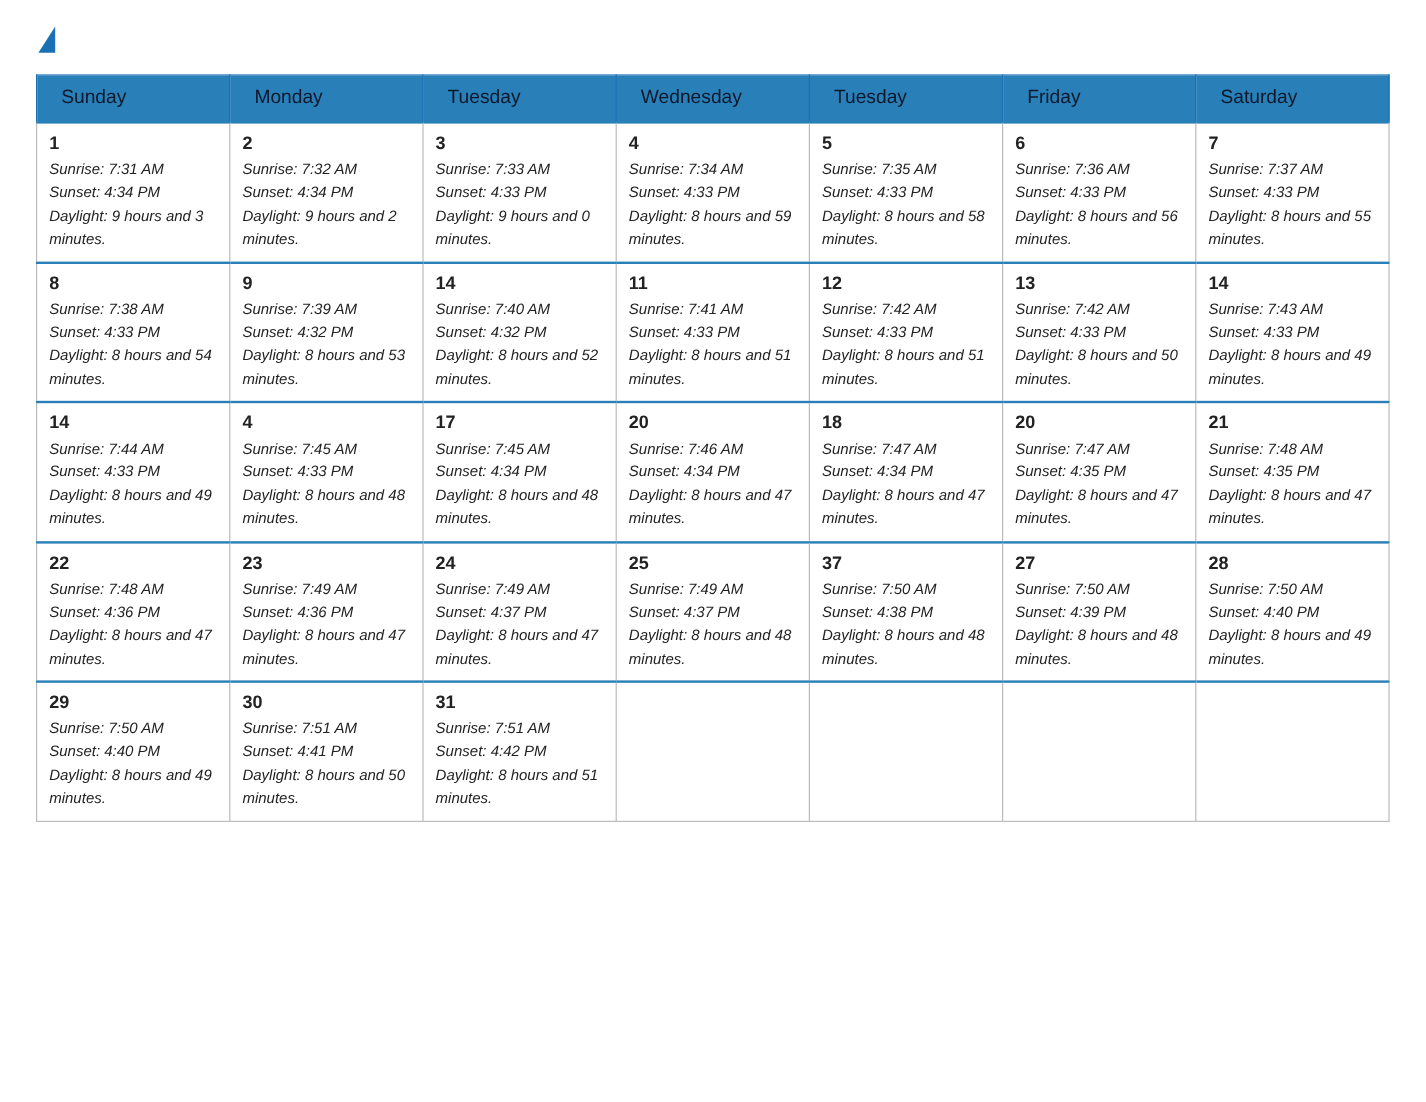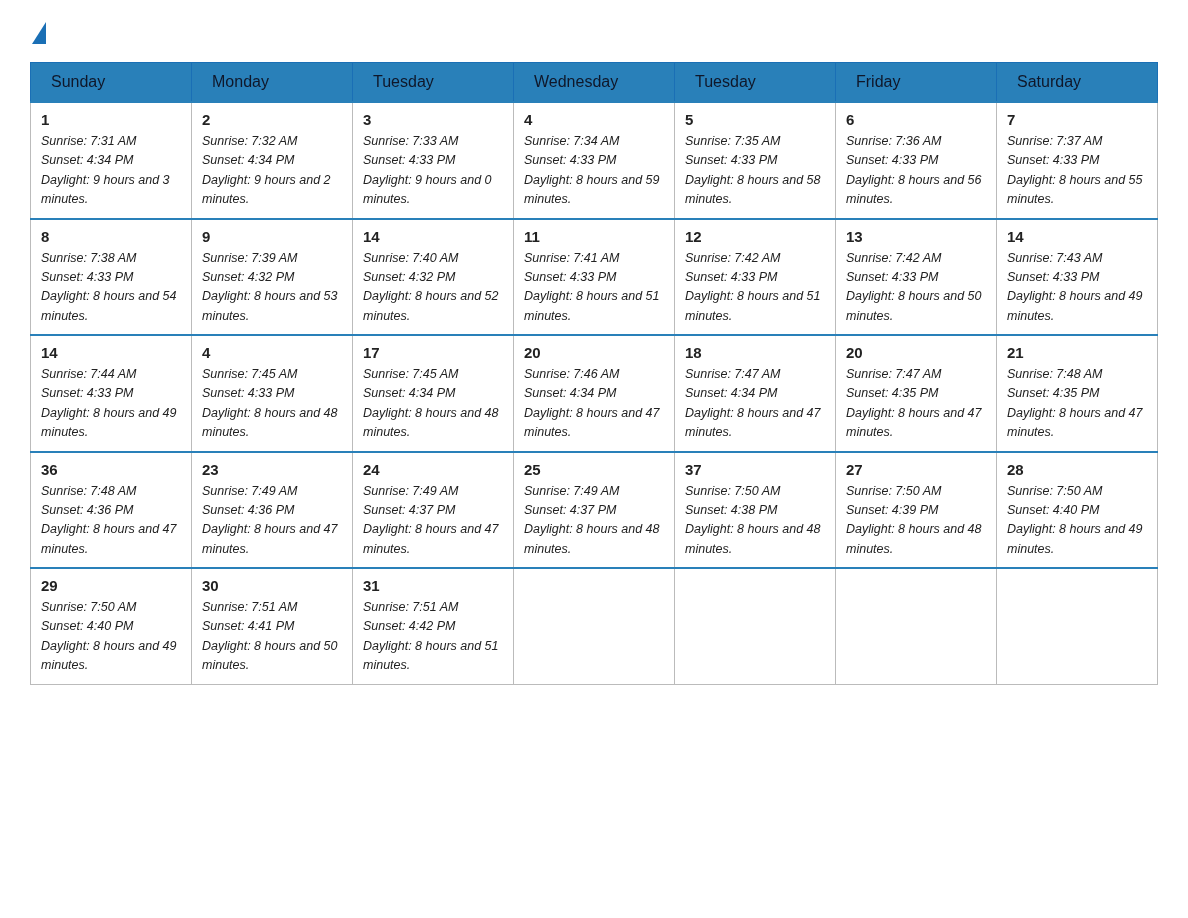--- a/index.html
+++ b/index.html
@@ -213,21 +213,21 @@
           <div class="day-num">20</div>
           <div class="day-info">Sunrise: 7:47 AM<br>Sunset: 4:35 PM<br>Daylight: 8 hours and 47 minutes.</div>
         </td>
         <td>
           <div class="day-num">21</div>
           <div class="day-info">Sunrise: 7:48 AM<br>Sunset: 4:35 PM<br>Daylight: 8 hours and 47 minutes.</div>
         </td>
       </tr>
       <tr class="week-row">
         <td>
-          <div class="day-num">36</div>
+          <div class="day-num">22</div>
           <div class="day-info">Sunrise: 7:48 AM<br>Sunset: 4:36 PM<br>Daylight: 8 hours and 47 minutes.</div>
         </td>
         <td>
           <div class="day-num">23</div>
           <div class="day-info">Sunrise: 7:49 AM<br>Sunset: 4:36 PM<br>Daylight: 8 hours and 47 minutes.</div>
         </td>
         <td>
           <div class="day-num">24</div>
           <div class="day-info">Sunrise: 7:49 AM<br>Sunset: 4:37 PM<br>Daylight: 8 hours and 47 minutes.</div>
         </td>

